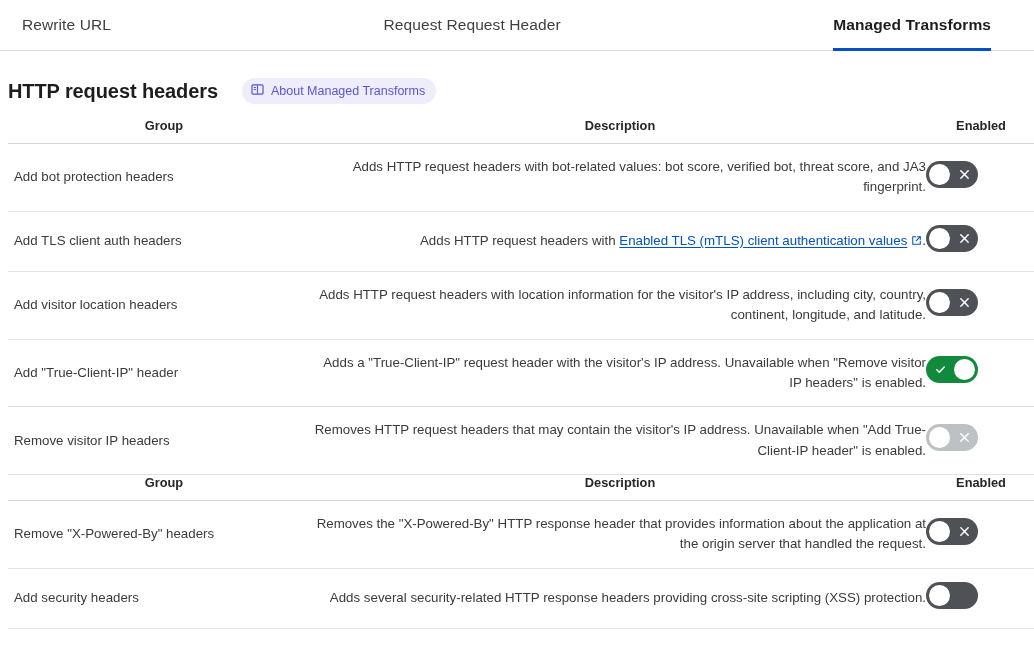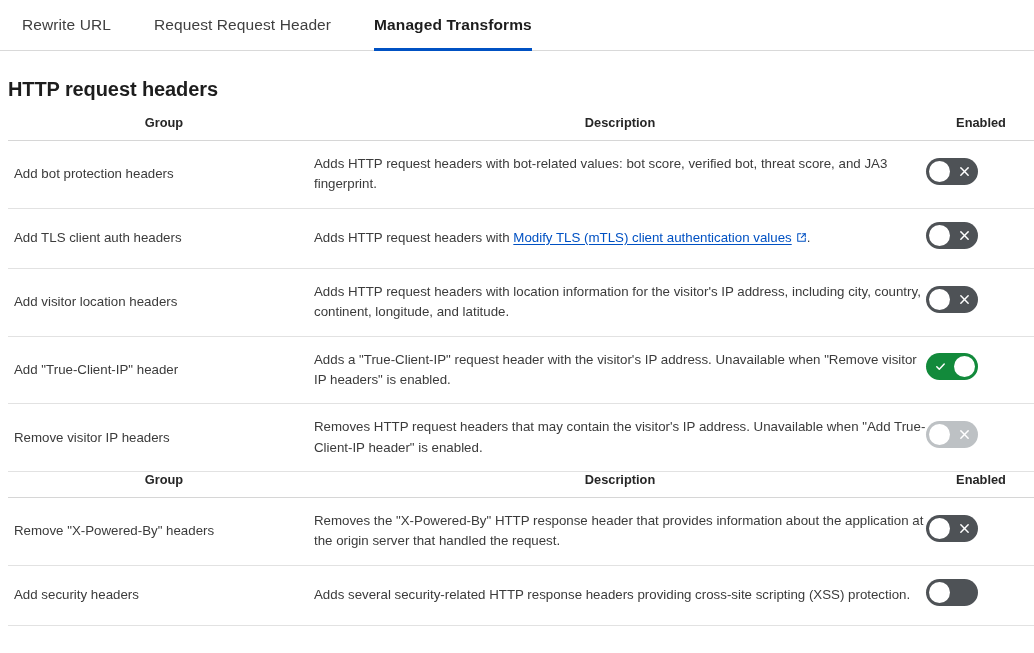--- a/index.html
+++ b/index.html
@@ -14,20 +14,21 @@
   }
 
   
   .tabbar {
     position: relative;
     height: 51px;
     display: flex;
     align-items: flex-end;
     padding-left: 22px;
     border-bottom: 1px solid #d9d9d9;
+    justify-content: space-between;
   }
   .tab {
     font-size: 15.5px;
     color: #3f3f3f;
     line-height: 1;
     padding: 0 0 16px 0;
     margin-right: 43px;
     white-space: nowrap;
     cursor: pointer;
     border-bottom: 3px solid transparent;
@@ -96,21 +97,21 @@
     padding: 13px 0;
     line-height: 1.53;
   }
   .col-group   { width: 306px; padding-left: 6px !important; }
   .col-desc    { width: 612px; padding-right: 36px; }
   .col-enabled { width: 110px; }
 
   th.col-group { padding-left: 6px !important; }
   th.col-enabled { padding-left: 2px; }
 
-  td.col-desc { padding-right: 38px; }
+  td.col-desc { padding-right: 38px; text-align: right; }
 
   .desc-link {
     color: #0051c3;
     text-decoration: underline;
     text-underline-offset: 2px;
   }
   .ext-ico {
     display: inline-block;
     vertical-align: -1px;
     margin-left: 4px;
@@ -159,20 +160,31 @@
   <div class="tab">Rewrite URL</div>
   <div class="tab">Request Request Header</div>
   <div class="tab active">Managed Transforms</div>
 </div>
 
 <div class="section">
 
   <div class="section-head">
     <div class="section-title">HTTP request headers</div>
 
+    <div class="about-badge">
+      <span class="book-ico">
+        <svg width="13" height="13" viewBox="0 0 16 16" fill="none" aria-hidden="true">
+          <rect x="1.2" y="2.4" width="13.6" height="11.2" rx="1.2" stroke="#5b54d6" stroke-width="1.5"></rect>
+          <line x1="8" y1="2.8" x2="8" y2="13.2" stroke="#5b54d6" stroke-width="1.4"></line>
+          <line x1="3.4" y1="5.6" x2="6.1" y2="5.6" stroke="#5b54d6" stroke-width="1.3"></line>
+          <line x1="3.4" y1="8.1" x2="6.1" y2="8.1" stroke="#5b54d6" stroke-width="1.3"></line>
+        </svg>
+      </span>
+      <span class="badge-label">About Managed Transforms</span>
+    </div>
   </div>
 
   <table class="mt-table">
     <thead>
       <tr>
         <th class="col-group">Group</th>
         <th class="col-desc">Description</th>
         <th class="col-enabled">Enabled</th>
       </tr>
     </thead>
@@ -190,21 +202,21 @@
                 <line x1="10" y1="2" x2="2" y2="10" stroke="#ffffff" stroke-width="1.6" stroke-linecap="round"></line>
               </svg>
             </span>
           </span>
         </td>
       </tr>
 
       <tr>
         <td class="col-group">Add TLS client auth headers</td>
         <td class="col-desc">
-          <span>Adds HTTP request headers with </span><a class="desc-link" href="#">Modify TLS (mTLS) client authentication values</a><span class="ext-ico">
+          <span>Adds HTTP request headers with </span><a class="desc-link" href="#">Enabled TLS (mTLS) client authentication values</a><span class="ext-ico">
             <svg width="11" height="11" viewBox="0 0 14 14" fill="none" aria-hidden="true">
               <path d="M6.2 2.2H2.2v9.6h9.6V7.8" stroke="#0051c3" stroke-width="1.3" stroke-linecap="round" stroke-linejoin="round"></path>
               <path d="M8.4 2.2h3.4v3.4" stroke="#0051c3" stroke-width="1.3" stroke-linecap="round" stroke-linejoin="round"></path>
               <path d="M11.8 2.2L6.8 7.2" stroke="#0051c3" stroke-width="1.3" stroke-linecap="round"></path>
             </svg>
           </span><span>.</span>
         </td>
         <td class="col-enabled enabled-cell">
           <span class="toggle">
             <span class="knob"></span>

